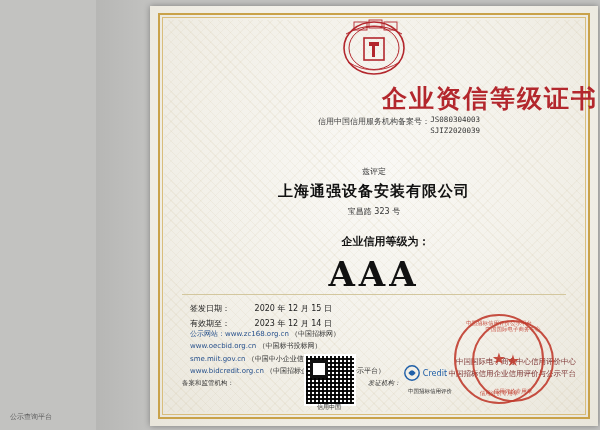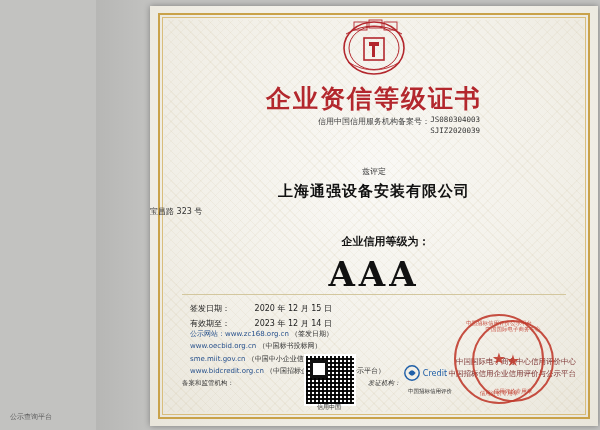--- a/index.html
+++ b/index.html
@@ -48,21 +48,21 @@
   }
   
   .emblem{
     position:absolute;left:50%;top:12px;transform:translateX(-50%);
     width:72px;height:62px;
     z-index:4;
   }
   
   .title{
     position:absolute;left:0;right:0;top:76px;
-    text-align:center;
+    text-align:right;
     font-family:"DejaVu Sans", sans-serif;
     font-size:25px;font-weight:bold;
     letter-spacing:2px;
     color:#b3272d;
     z-index:5;
   }
   .subtitle{
     position:absolute;left:0;right:0;top:110px;
     text-align:center;
     font-size:8px;color:#444;
@@ -90,21 +90,21 @@
   }
   .company{
     position:absolute;left:0;right:0;top:176px;
     text-align:center;
     font-family:"DejaVu Sans", sans-serif;
     font-size:15px;font-weight:bold;color:#111;
     letter-spacing:1px;z-index:5;
   }
   .address{
     position:absolute;left:0;right:0;top:200px;
-    text-align:left;font-size:8px;color:#333;
+    text-align:center;font-size:8px;color:#333;
     font-family:"DejaVu Sans", sans-serif;z-index:5;
   }
   .gradelabel{
     position:absolute;left:0;right:0;top:228px;
     text-align:center;font-size:11px;font-weight:bold;color:#111;
     font-family:"DejaVu Sans", sans-serif;z-index:5;margin-left:23px;
   }
   .grade{
     position:absolute;left:0;right:0;top:248px;
     text-align:center;
@@ -243,21 +243,21 @@
       </div>
       <div class="row">
         <span class="k">有效期至：</span>
         <span class="v">2023 年 12 月 14 日</span>
       </div>
     </div>
 
     <div class="links">
       <div>
         <span>公示网站：</span><span>www.zc168.org.cn</span>
-        <span class="note">（签发日期）</span>
+        <span class="note">（中国招标网）</span>
       </div>
       <div>
         <span>www.oecbid.org.cn</span>
         <span class="note">（中国标书投标网）</span>
       </div>
       <div>
         <span>sme.miit.gov.cn</span>
         <span class="note">（中国中小企业信息网）</span>
       </div>
       <div>

